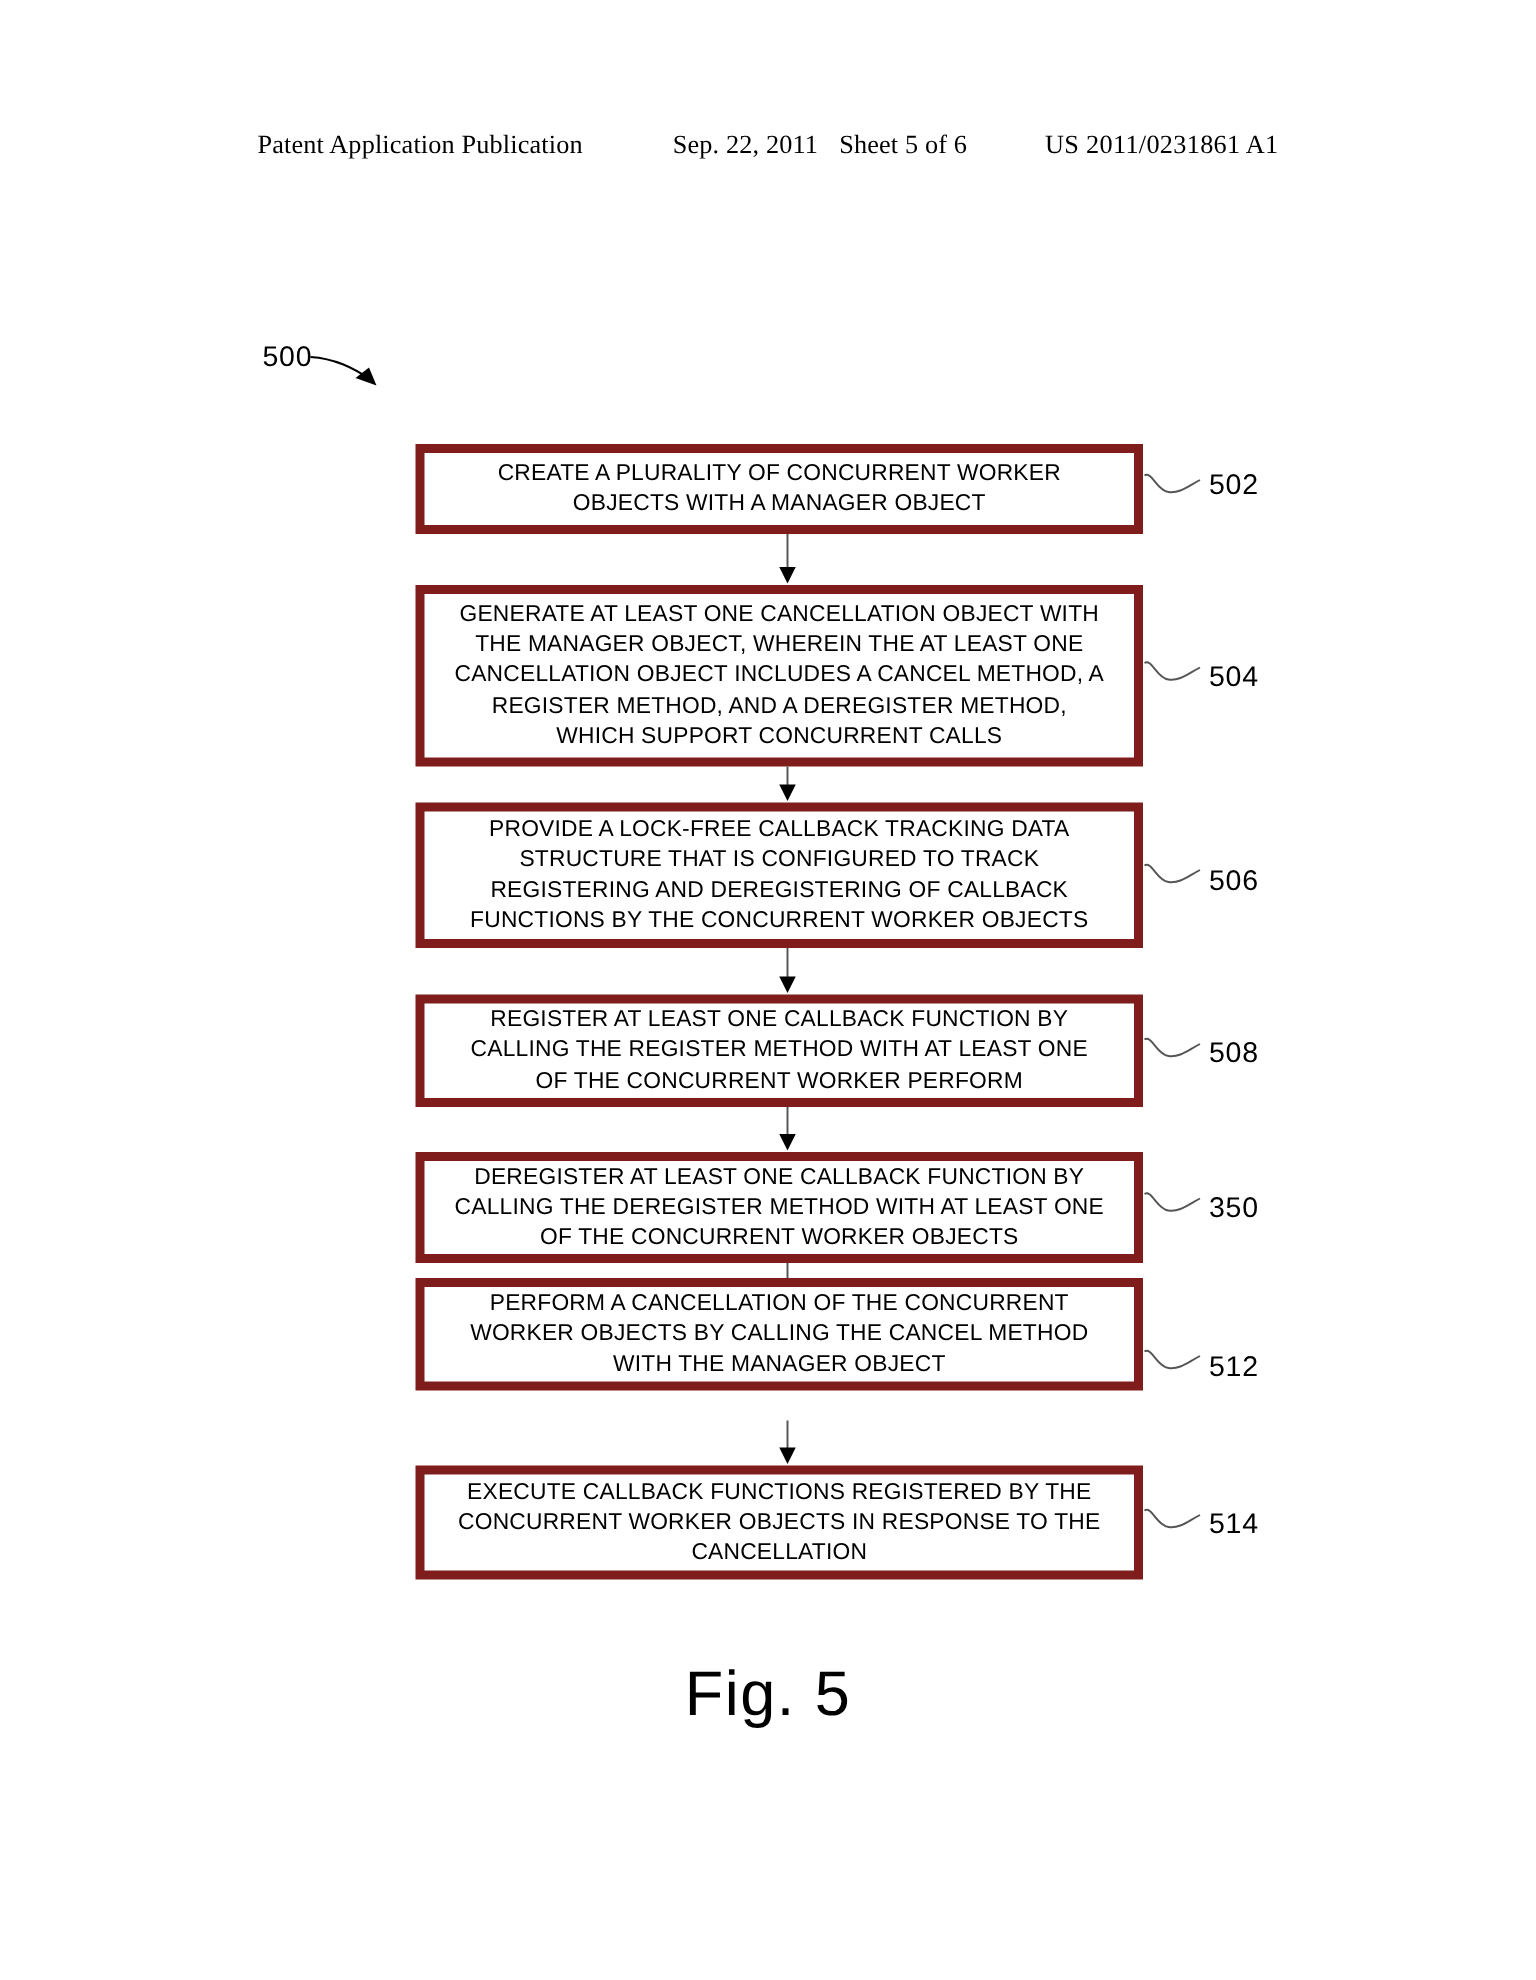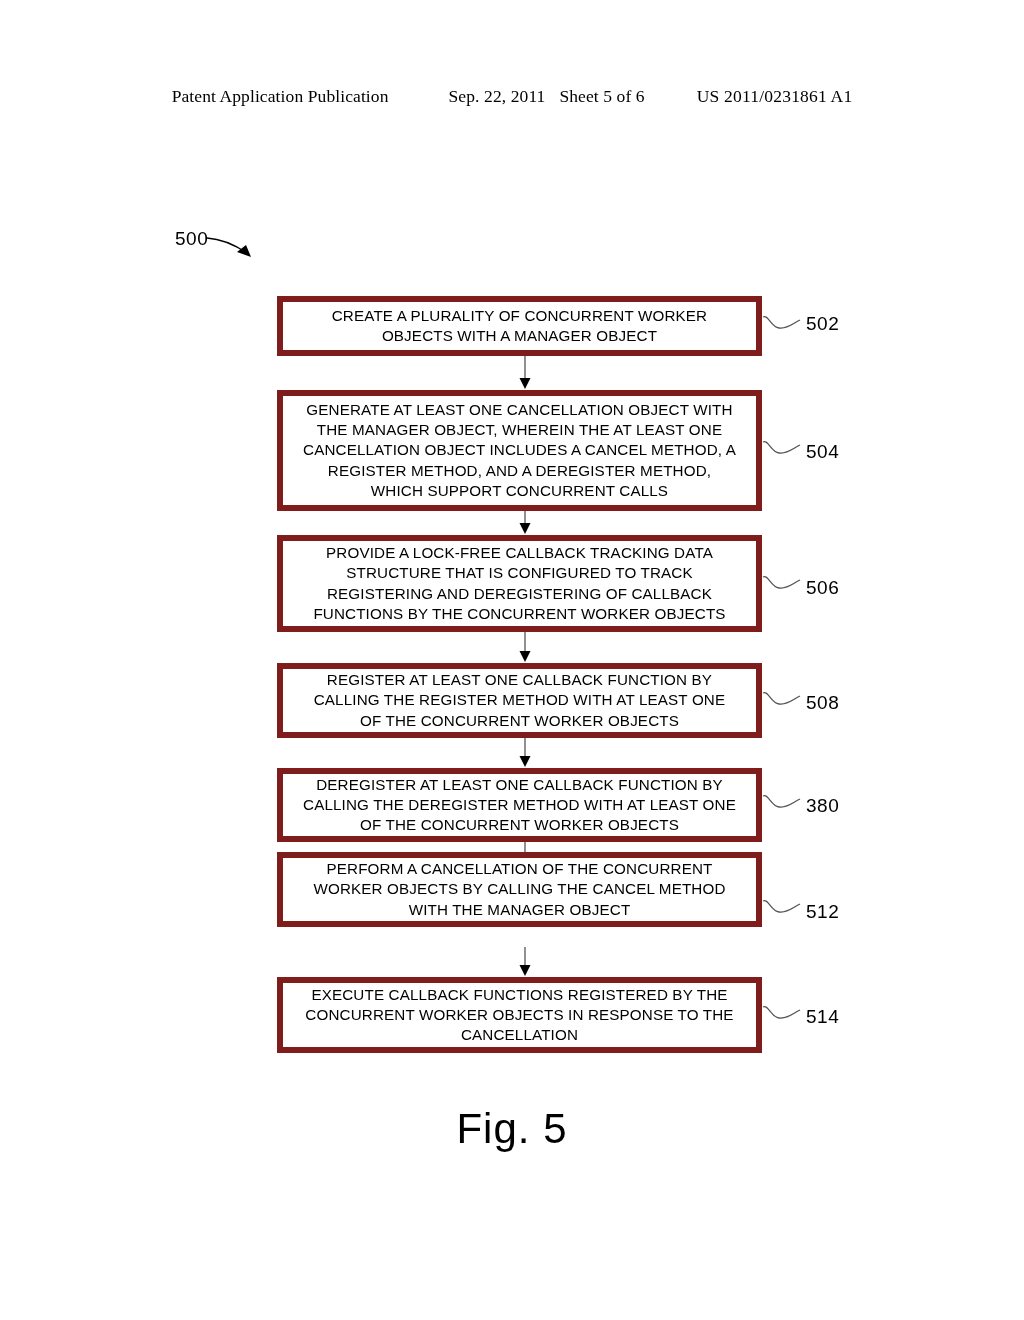--- a/index.html
+++ b/index.html
@@ -207,41 +207,41 @@
   <div class="ref-num" id="num-506">506</div>
 
   <svg class="connector" id="conn-506-508" viewBox="0 0 12 31" preserveAspectRatio="none">
     <line x1="6" y1="0" x2="6" y2="21" stroke="#555555" stroke-width="1.3"></line>
     <path d="M0.5,19 L11.5,19 L6,30 Z" fill="#000000"></path>
   </svg>
 
   <div class="flow-box" id="box-508">
     <div class="flow-text">REGISTER AT LEAST ONE CALLBACK FUNCTION BY
 CALLING THE REGISTER METHOD WITH AT LEAST ONE
-OF THE CONCURRENT WORKER OBJECTS</div>
+OF THE CONCURRENT WORKER PERFORM</div>
   </div>
   <svg class="ref-leader" id="lead-508" viewBox="0 0 40 22">
     <path d="M1,3 C6,0 9,13 17,14 C25,15 30,10 38,6" fill="none" stroke="#555555" stroke-width="1.3"></path>
   </svg>
   <div class="ref-num" id="num-508">508</div>
 
   <svg class="connector" id="conn-508-510" viewBox="0 0 12 30" preserveAspectRatio="none">
     <line x1="6" y1="0" x2="6" y2="20" stroke="#555555" stroke-width="1.3"></line>
     <path d="M0.5,18 L11.5,18 L6,29 Z" fill="#000000"></path>
   </svg>
 
   <div class="flow-box" id="box-510">
     <div class="flow-text">DEREGISTER AT LEAST ONE CALLBACK FUNCTION BY
 CALLING THE DEREGISTER METHOD WITH AT LEAST ONE
 OF THE CONCURRENT WORKER OBJECTS</div>
   </div>
   <svg class="ref-leader" id="lead-510" viewBox="0 0 40 22">
     <path d="M1,3 C6,0 9,13 17,14 C25,15 30,10 38,6" fill="none" stroke="#555555" stroke-width="1.3"></path>
   </svg>
-  <div class="ref-num" id="num-510">380</div>
+  <div class="ref-num" id="num-510">350</div>
 
   <svg class="connector" id="conn-510-512" viewBox="0 0 12 30" preserveAspectRatio="none">
     <line x1="6" y1="0" x2="6" y2="20" stroke="#555555" stroke-width="1.3"></line>
     <path d="M0.5,18 L11.5,18 L6,29 Z" fill="#000000"></path>
   </svg>
 
   <div class="flow-box" id="box-512">
     <div class="flow-text">PERFORM A CANCELLATION OF THE CONCURRENT
 WORKER OBJECTS BY CALLING THE CANCEL METHOD
 WITH THE MANAGER OBJECT</div>

